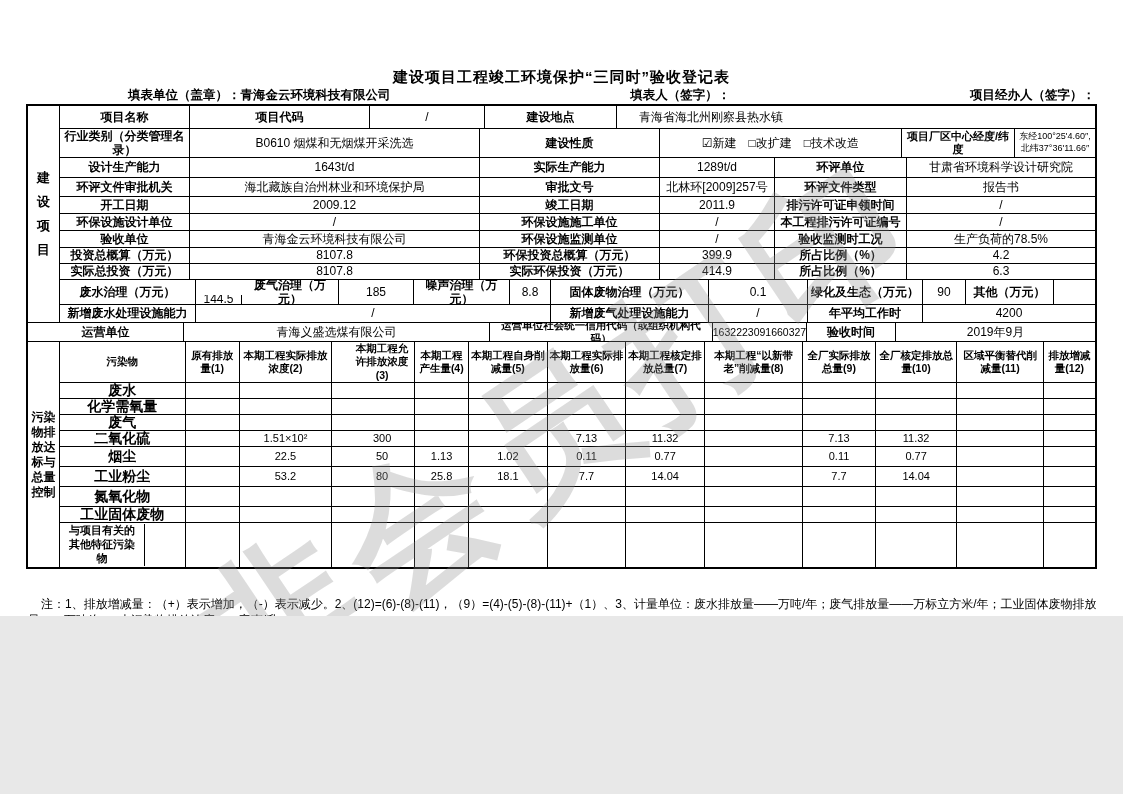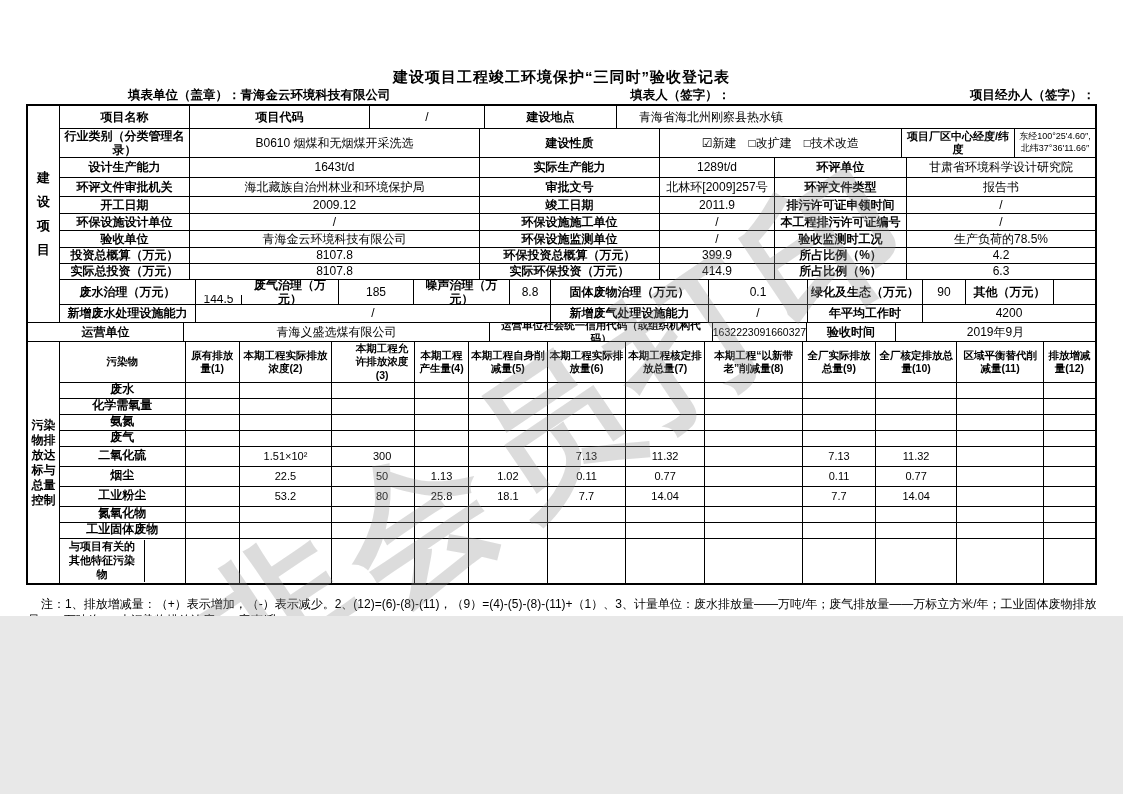--- a/index.html
+++ b/index.html
@@ -47,21 +47,21 @@
   .oper{height:18px;}
   .ow1{width:156px;}.ow2{width:306px;}.ow3{width:223px;font-size:10.5px;}.ow4{width:94px;font-size:10.5px;}
   .ow5{width:89px;}.ow6{width:199px;}
   
   .phead{height:40px;}
   .phead .pc{font-weight:bold;font-size:10.5px;line-height:1.25;}
   .p0{width:128px;}.p1{width:55px;}.p2{width:94px;}.p3{width:66px;margin-left:18px;}.p4{width:55px;}.p5{width:80px;}
   .p6{width:80px;}.p7{width:80px;}.p8{width:100px;}.p9{width:74px;}.p10{width:83px;}.p11{width:88px;}.p12{width:52px;}
   .pdata{height:15px;}
   .pdata .pc{font-size:11px;}
-  .pdata .pname{font-weight:bold;font-size:12px;font-family:Liberation Mono, monospace;}
+  .pdata .pname{font-weight:bold;font-size:14px;}
   .prows .prow:nth-child(5),.prows .prow:nth-child(6),.prows .prow:nth-child(7){height:19px;}
   .pspecial{height:44px;border-bottom:none;}
   .pc.split{padding:0;}
   .spl{width:85px;box-sizing:border-box;border-right:1px solid #000;display:flex;align-items:center;
        justify-content:center;font-weight:bold;font-size:11px;line-height:1.25;padding:0 4px;}
   .spr{flex:1;}
   
   .note{position:absolute;top:596px;left:28px;width:1073px;font-size:12px;line-height:16px;
         text-indent:13px;z-index:1;}
   .pagenum{position:absolute;top:714px;left:28px;width:1040px;text-align:center;font-size:13px;
@@ -247,35 +247,20 @@
             <div class="pc p5"></div>
             <div class="pc p6"></div>
             <div class="pc p7"></div>
             <div class="pc p8"></div>
             <div class="pc p9"></div>
             <div class="pc p10"></div>
             <div class="pc p11"></div>
             <div class="pc p12"></div>
           </div>
             <div class="prow pdata">
-            <div class="pc p0 pname">氨氮</div>
-            <div class="pc p1"></div>
-            <div class="pc p2"></div>
-            <div class="pc p3"></div>
-            <div class="pc p4"></div>
-            <div class="pc p5"></div>
-            <div class="pc p6"></div>
-            <div class="pc p7"></div>
-            <div class="pc p8"></div>
-            <div class="pc p9"></div>
-            <div class="pc p10"></div>
-            <div class="pc p11"></div>
-            <div class="pc p12"></div>
-          </div>
-            <div class="prow pdata">
             <div class="pc p0 pname">废气</div>
             <div class="pc p1"></div>
             <div class="pc p2"></div>
             <div class="pc p3"></div>
             <div class="pc p4"></div>
             <div class="pc p5"></div>
             <div class="pc p6"></div>
             <div class="pc p7"></div>
             <div class="pc p8"></div>
             <div class="pc p9"></div>

